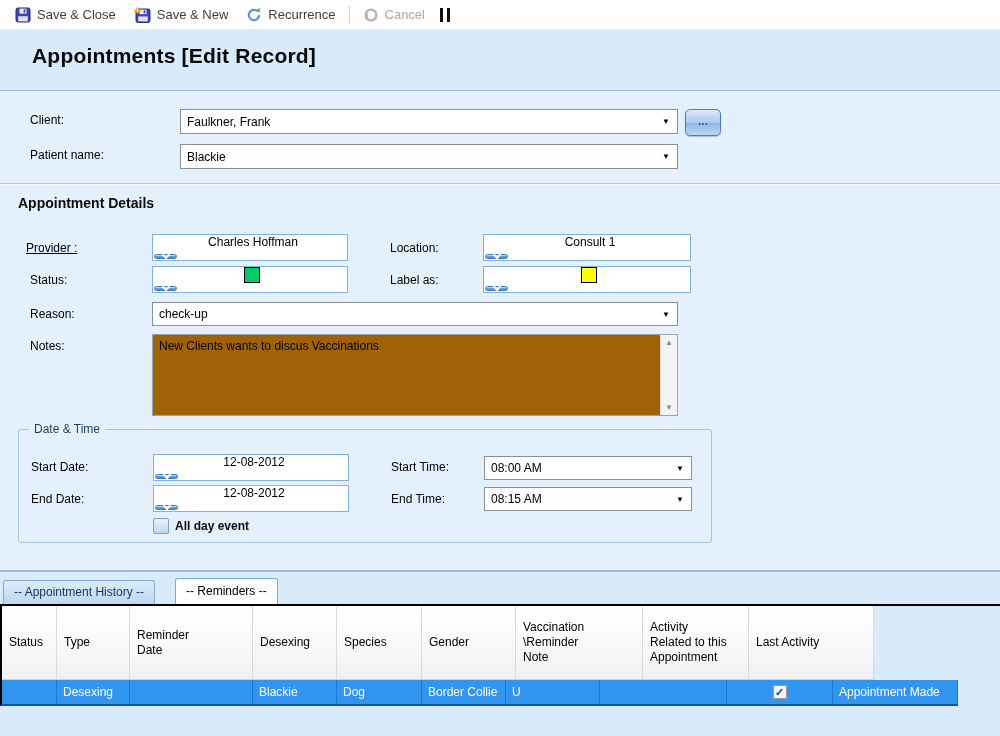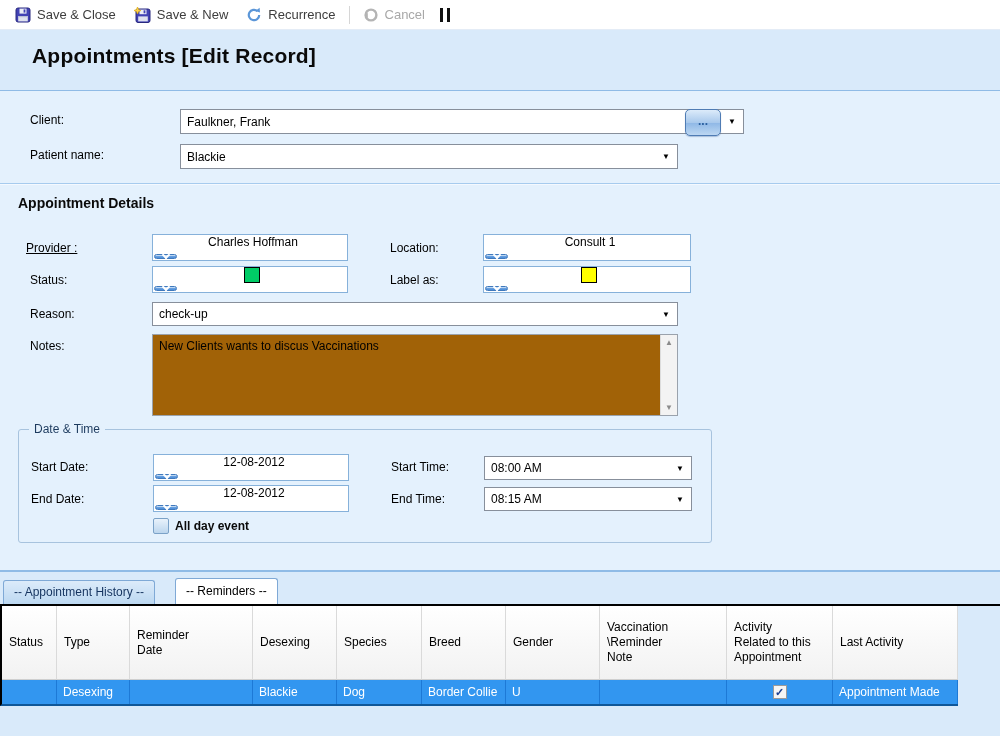--- a/index.html
+++ b/index.html
@@ -220,21 +220,21 @@
       <i></i>
       <i></i>
     </div>
 </div>
 
 <div class="page-title">Appointments [Edit Record]</div>
 
 <div class="form-panel">
 
   <div class="flabel" style="left:30px; top:22px;">Client:</div>
-  <div class="pcombo" style="left:180px; top:18px; width:564px; height:25px;">
+  <div class="pcombo" style="left:180px; top:18px; width:498px; height:25px;">
     <span class="ptext">Faulkner, Frank</span>
     <span class="parrow">▼</span>
   </div>
   <div class="browse-btn">...</div>
 
   <div class="flabel" style="left:30px; top:57px;">Patient name:</div>
   <div class="pcombo" style="left:180px; top:53px; width:498px; height:25px;">
     <span class="ptext">Blackie</span>
     <span class="parrow">▼</span>
   </div>
@@ -336,21 +336,20 @@
 </div>
 
 <div class="gridwrap">
   <div class="ghead">
     <div class="gh c0">Status</div>
     <div class="gh c1">Type</div>
     <div class="gh c2">Reminder
 Date</div>
     <div class="gh c3">Desexing</div>
     <div class="gh c4">Species</div>
-    <div class="gh c5">Breed</div>
     <div class="gh c6">Gender</div>
     <div class="gh c7">Vaccination
 \Reminder
 Note</div>
     <div class="gh c8">Activity
 Related to this
 Appointment</div>
     <div class="gh c9">Last Activity</div>
   </div>
 

